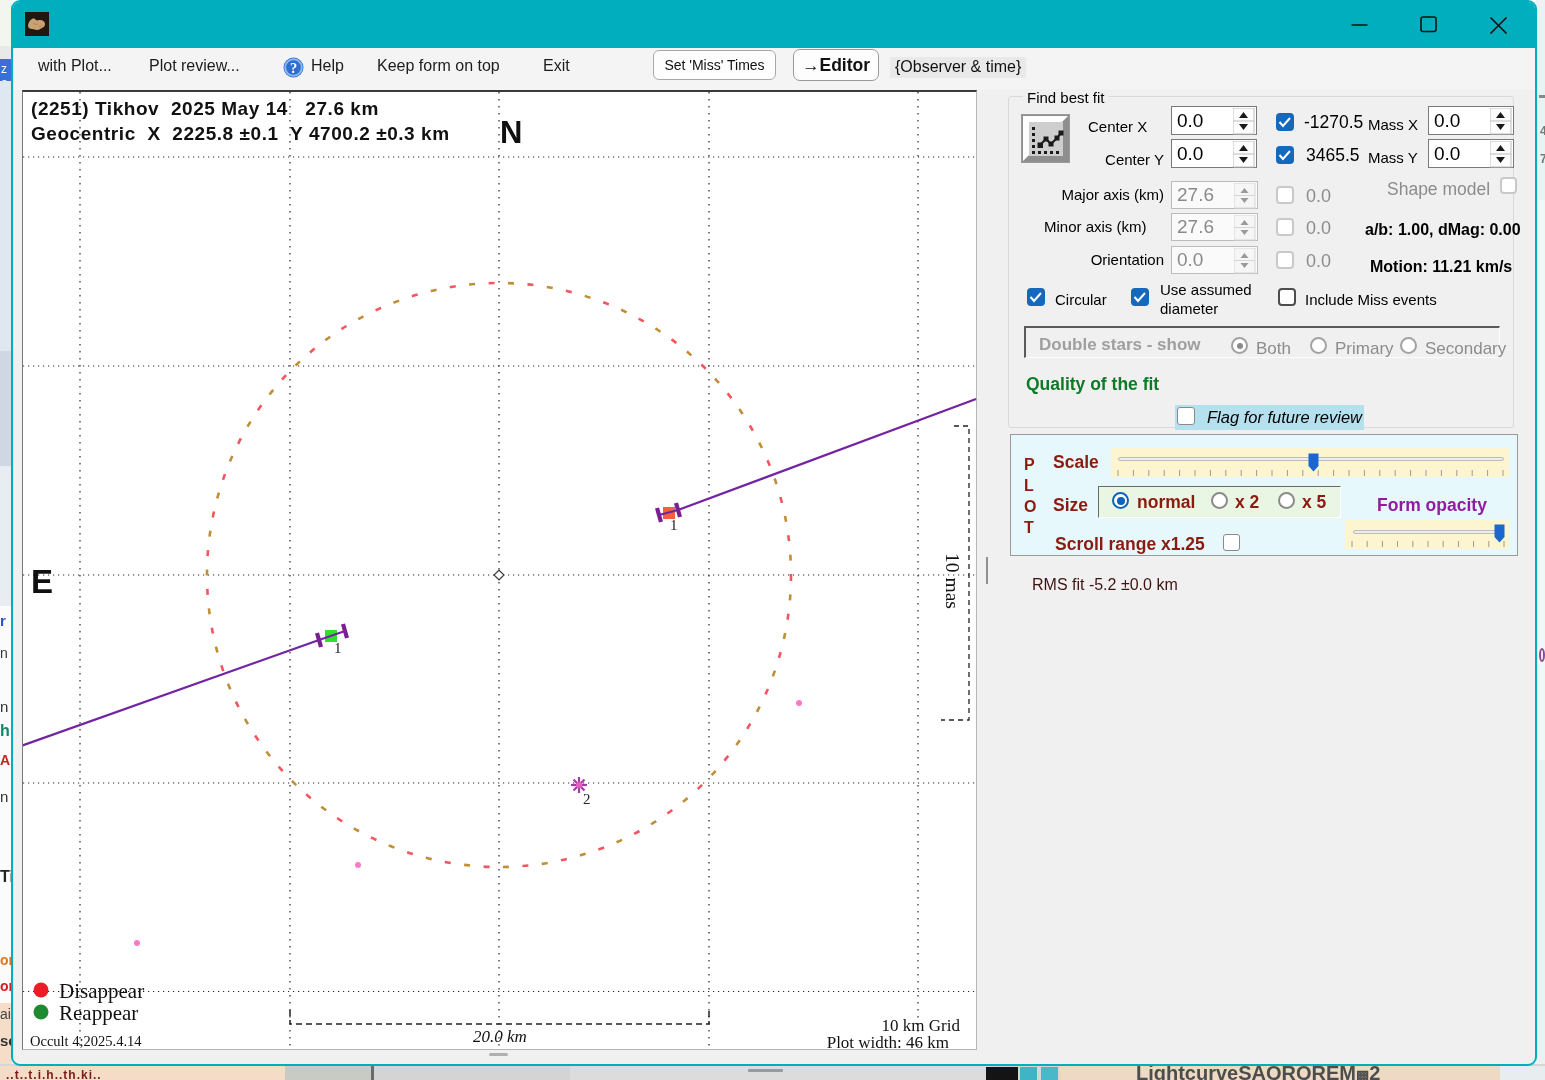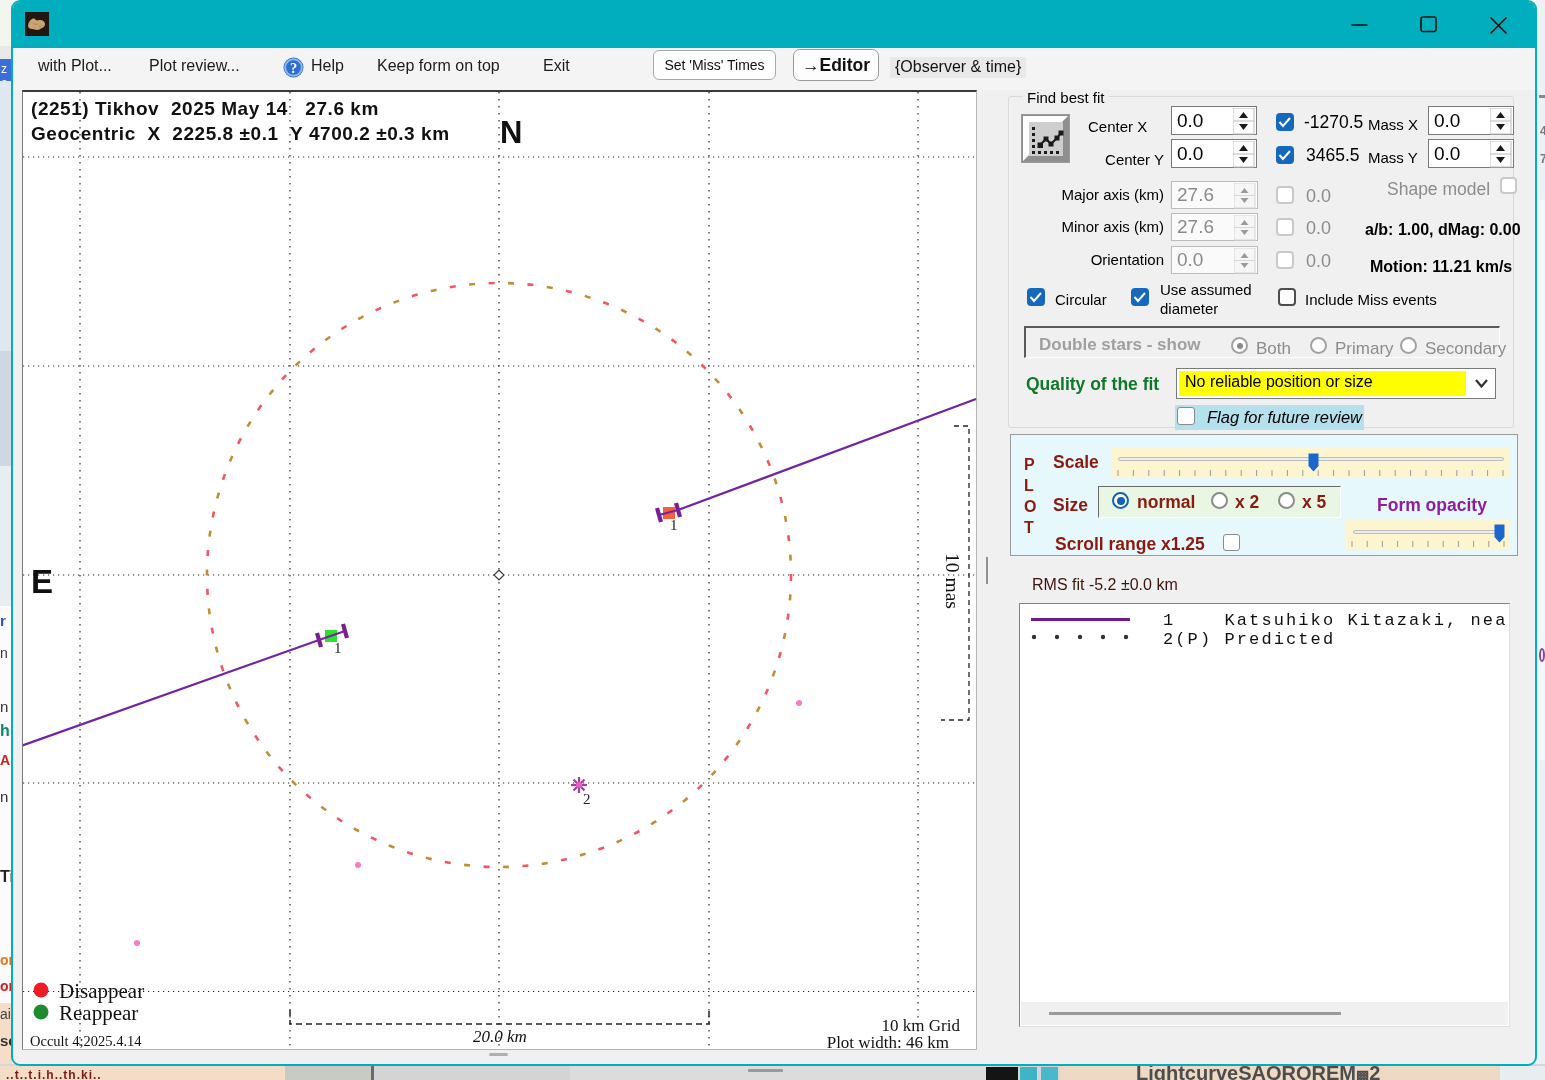--- a/index.html
+++ b/index.html
@@ -257,21 +257,21 @@
       </svg></div>
   <div class="abs tb" style="left:1415px; top:137px; width:86px; height:29px; padding:3px 0 0 5px;">0.0
     <svg class="sp" width="22" height="27">
         <rect x="0" y="0" width="21" height="26" fill="#fdfdfd" stroke="#bdbdbd"></rect>
         <line x1="0" y1="13" x2="21" y2="13" stroke="#bdbdbd"></line>
         <path d="M6 10 L10.5 4 L15 10 Z" fill="#1a1a1a"></path>
         <path d="M6 16 L15 16 L10.5 22 Z" fill="#1a1a1a"></path>
       </svg></div>
 
   <div class="abs lbl" style="left:1031px; top:179px; width:120px; text-align:right; line-height:28px;">Major axis (km)</div>
-  <div class="abs lbl" style="left:1031px; top:211px; width:120px; text-align:right; line-height:28px;">Minor axis (km)</div>
+  <div class="abs lbl" style="left:1031px; top:211px; width:120px; text-align:left; line-height:28px;">Minor axis (km)</div>
   <div class="abs lbl" style="left:1031px; top:244px; width:120px; text-align:right; line-height:28px;">Orientation</div>
   <div class="abs tb dis" style="left:1158px; top:179px; width:87px; height:28px; padding:2px 0 0 5px;">27.6
     <svg class="sp" width="22" height="26">
         <rect x="0" y="0" width="21" height="25" fill="#f6f6f6" stroke="#d5d5d5"></rect>
         <line x1="0" y1="12.5" x2="21" y2="12.5" stroke="#d5d5d5"></line>
         <path d="M6.5 10 L10.5 5 L14.5 10 Z" fill="#9a9a9a"></path>
         <path d="M6.5 15 L14.5 15 L10.5 20 Z" fill="#9a9a9a"></path>
       </svg></div>
   <div class="abs tb dis" style="left:1158px; top:211px; width:87px; height:28px; padding:2px 0 0 5px;">27.6
     <svg class="sp" width="22" height="26">
@@ -319,26 +319,20 @@
   <div class="rad" style="left:1218px; top:335px;">
       <div class="rdot"></div>
     </div>
   <div class="abs lbl glbl" style="left:1243px; top:337px; font-size:17px;">Both</div>
   <div class="rad" style="left:1297px; top:335px;"></div>
   <div class="abs lbl glbl" style="left:1322px; top:337px; font-size:17px;">Primary</div>
   <div class="rad" style="left:1387px; top:335px;"></div>
   <div class="abs lbl glbl" style="left:1412px; top:337px; font-size:17px;">Secondary</div>
 
   <div class="abs lbl" style="left:1013px; top:372px; font-size:17.5px; font-weight:bold; color:#0e7a28;">Quality of the fit</div>
-  <div class="abs" style="left:1163px; top:366px; width:320px; height:31px; background:#fff; border:1px solid #7a7a7a;">
-    <div class="abs" style="left:2px; top:2px; width:287px; height:25px; background:#ffff00; font-size:16px; padding:2px 0 0 6px; color:#000;">No reliable position or size</div>
-    <svg class="abs" style="right:6px; top:10px;" width="14" height="11">
-        <path d="M1 1 L6.5 7.5 L12 1" stroke="#333" stroke-width="2.2" fill="none"></path>
-      </svg>
-  </div>
   <div class="abs" style="left:1162px; top:403px; width:189px; height:25px; background:#b5e0ee;"></div>
   <div class="abs" style="left:1164px; top:405px; width:18px; height:18px; background:#fff; border:1.8px solid #8a8a8a; border-radius:3px;"></div>
   <div class="abs lbl" style="left:1194px; top:406px; font-size:16.5px; font-style:italic;">Flag for future review</div>
 
   <div class="abs" style="left:997px; top:432px; width:508px; height:122px; background:#e6f8fb; border:1px solid #9a9a9a;">
     <div class="abs mar" style="left:13px; top:19px; font-size:16px; line-height:21px;">P<br>L<br>O<br>T</div>
     <div class="abs mar" style="left:42px; top:17px; font-size:17.5px;">Scale</div>
     <div class="abs" style="left:100px; top:13px; width:398px; height:29px; background:#fcf5cf;">
       <div class="abs" style="left:7px; top:9px; width:386px; height:4px; background:#ededed; border:1px solid #bcbcbc; border-radius:2px;"></div>
       <svg class="abs" style="left:0; top:20px;" width="398" height="9">
@@ -406,30 +400,13 @@
             <line x1="159" y1="2" x2="159" y2="8"></line>
           </g>
       </svg>
       <svg class="abs" style="left:149px; top:4px;" width="11" height="19">
           <path d="M0.5 0.5 L10.5 0.5 L10.5 13 L5.5 18.5 L0.5 13 Z" fill="#1b66cf"></path>
         </svg>
     </div>
   </div>
 
   <div class="abs" style="left:1019px; top:574px; font-size:16px; color:#3d1412;">RMS fit -5.2 ±0.0 km</div>
-  <div class="abs" style="left:1006px; top:601px; width:491px; height:424px; background:#fff; border-top:1.5px solid #828282; border-left:1.5px solid #828282; border-right:1px solid #e0e0e0; border-bottom:1px solid #e0e0e0; font-family:'Liberation Mono',monospace;">
-    <div class="abs" style="left:11px; top:14px; width:99px; height:3px; background:#6a1b8f;"></div>
-    <div class="abs" style="left:143px; top:7px; font-size:17px; letter-spacing:2.1px; color:#111; white-space:pre;">1    Katsuhiko Kitazaki, nea</div>
-    <div class="abs" style="left:143px; top:26px; font-size:17px; letter-spacing:2.1px; color:#111; white-space:pre;">2(P) Predicted</div>
-    <svg class="abs" style="left:11px; top:29px;" width="100" height="8">
-        <g fill="#333">
-          <circle cx="3" cy="4" r="2.2"></circle>
-          <circle cx="26" cy="4" r="2.2"></circle>
-          <circle cx="49" cy="4" r="2.2"></circle>
-          <circle cx="72" cy="4" r="2.2"></circle>
-          <circle cx="95" cy="4" r="2.2"></circle>
-        </g>
-      </svg>
-    <div class="abs" style="left:1px; bottom:1px; width:487px; height:23px; background:#f0f0f0;">
-      <div class="abs" style="left:28px; top:10px; width:292px; height:3px; background:#9a9a9a;"></div>
-    </div>
-  </div>
 </div>
 
 </body></html>

